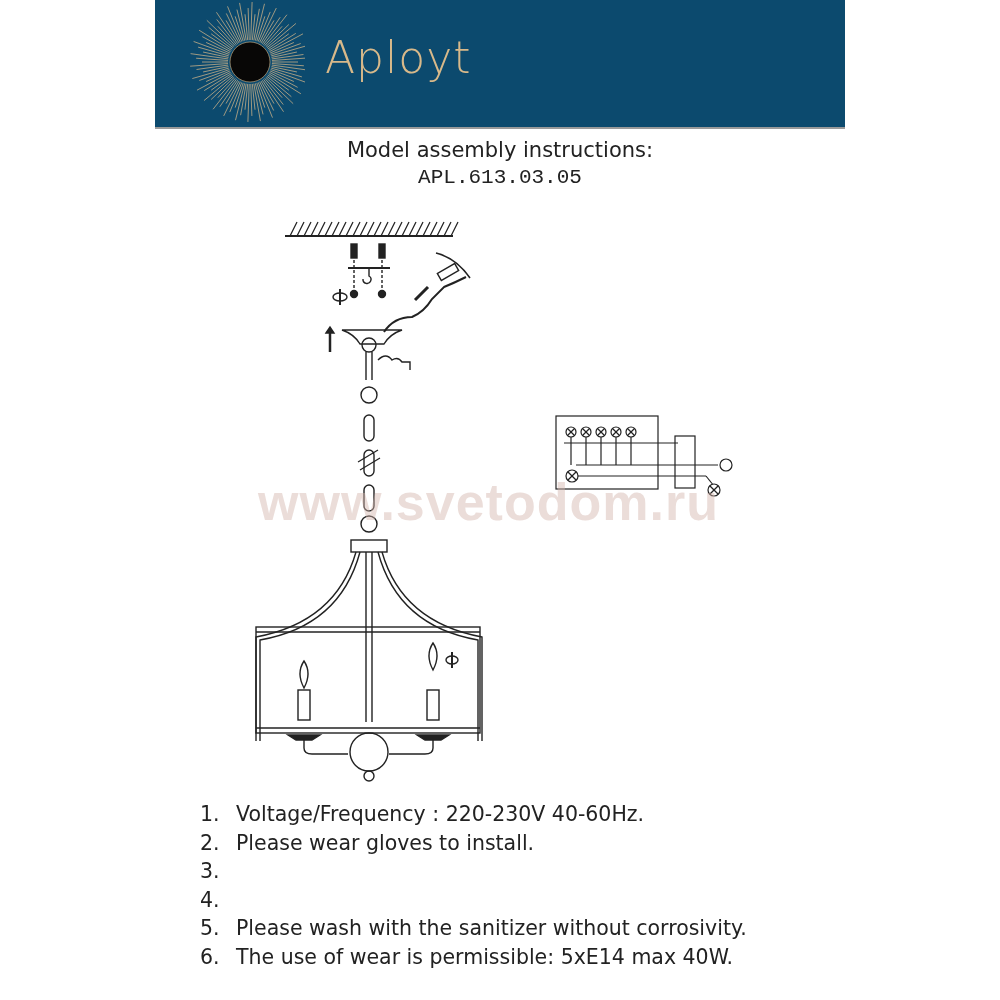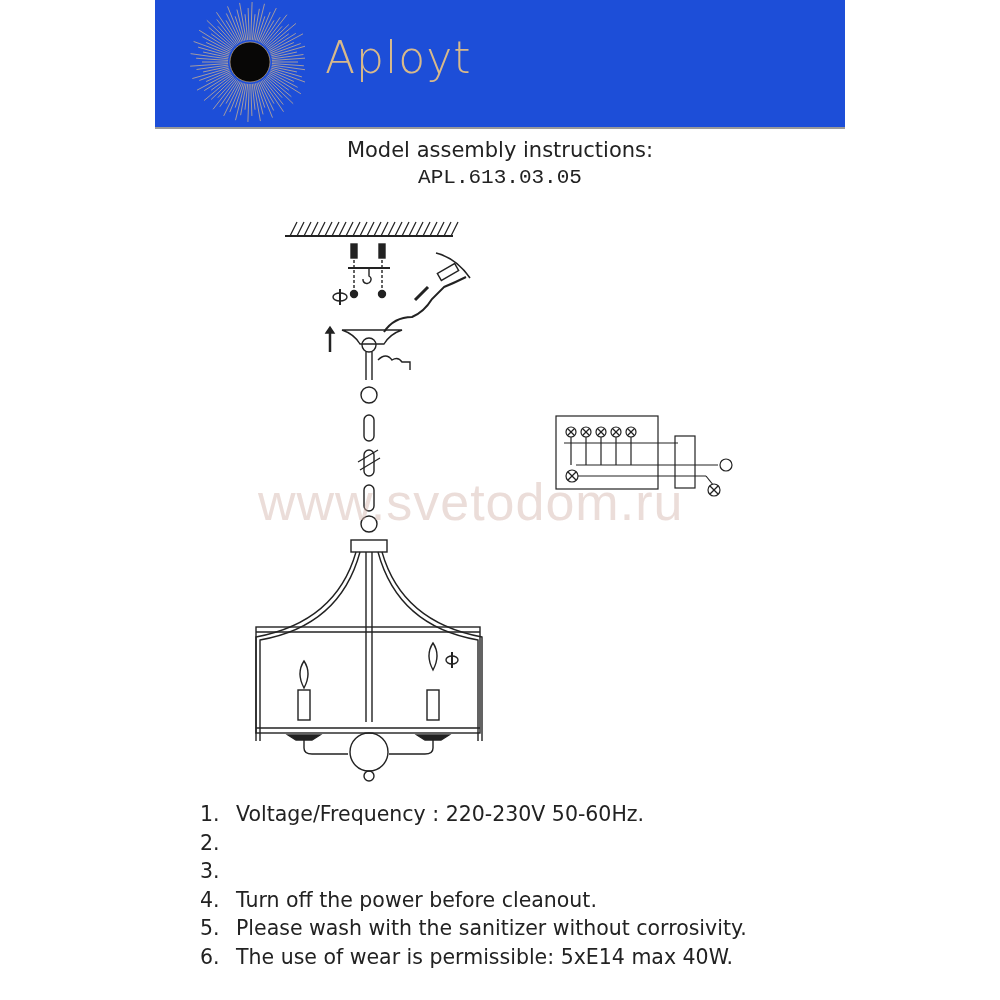--- a/index.html
+++ b/index.html
@@ -1,26 +1,26 @@
 <!DOCTYPE html>
 <html><head>
 <meta charset="utf-8">
 <style>
   html, body { margin:0; padding:0; background:#ffffff; }
   body { width:1000px; height:1000px; position:relative; overflow:hidden; font-family:"DejaVu Sans", sans-serif; color:#222; }
-  .banner { position:absolute; left:155px; top:0; width:690px; height:127px; background:#1d4ed8; overflow:hidden; }
+  .banner { position:absolute; left:155px; top:0; width:690px; height:127px; background:#0c4a6e; overflow:hidden; }
   .banner-line { position:absolute; left:155px; top:127px; width:690px; height:2px; background:#9a9a9a; }
   .brand { position:absolute; left:170px; top:32px; font-family:"DejaVu Sans", sans-serif; font-weight:200; font-size:44px; letter-spacing:1px; color:#d8b98a; }
   .sun-svg { position:absolute; left:0; top:0; }
   .rays-svg { position:absolute; left:420px; top:0; }
   .title { position:absolute; left:0; width:1000px; text-align:center; font-size:21px; color:#222; }
   .title.l1 { top:138px; }
   .title.l2 { top:166px;font-family:Liberation Mono, monospace; }
   .drawing { position:absolute; left:0; top:0; }
-  .watermark { position:absolute; left:258px; top:472px; font-size:52px; font-weight:normal; color:rgba(210,180,170,0.45); letter-spacing:1px; font-family:"Liberation Sans", sans-serif; }
+  .watermark { position:absolute; left:258px; top:472px; font-size:52px; font-weight:bold; color:rgba(210,180,170,0.45); letter-spacing:1px; font-family:"Liberation Sans", sans-serif; }
   .notes { position:absolute; left:200px; top:800px; margin:0; padding:0; list-style:none; font-size:20.5px; line-height:28.5px; color:#222; }
   .notes li { display:flex; }
   .notes .num { width:36px; }
 </style>
 </head>
 <body>
 
 <div class="banner">
   <svg class="sun-svg" width="150" height="127">
     <g id="sunrays" stroke="#d8b98a" stroke-width="0.8" opacity="0.9">
@@ -283,31 +283,31 @@
     <line x1="710" y1="486" x2="718" y2="494"></line>
       <line x1="718" y1="486" x2="710" y2="494"></line>
   </g>
 </svg>
 
 <div class="watermark">www.svetodom.ru</div>
 
 <ul class="notes">
   <li>
       <span class="num">1.</span>
-      <span>Voltage/Frequency : 220-230V 50-60Hz.</span>
+      <span>Voltage/Frequency : 220-230V 40-60Hz.</span>
     </li>
   <li>
       <span class="num">2.</span>
+      <span>Please wear gloves to install.</span>
     </li>
   <li>
       <span class="num">3.</span>
     </li>
   <li>
       <span class="num">4.</span>
-      <span>Turn off the power before cleanout.</span>
     </li>
   <li>
       <span class="num">5.</span>
       <span>Please wash with the sanitizer without corrosivity.</span>
     </li>
   <li>
       <span class="num">6.</span>
       <span>The use of wear is permissible: 5xE14 max 40W.</span>
     </li>
 </ul>

